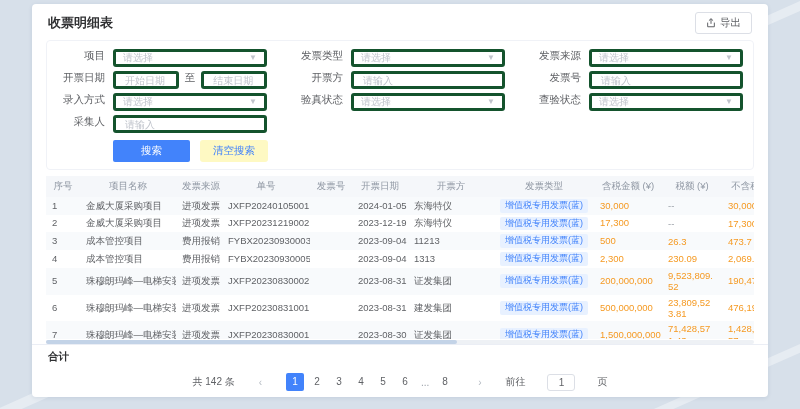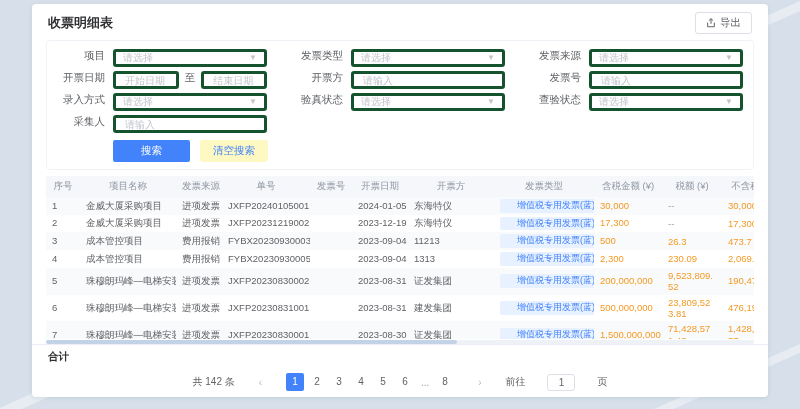--- a/index.html
+++ b/index.html
@@ -42,21 +42,21 @@
 
   .table-wrap { margin:0 14px; overflow:hidden; flex:1 1 auto; }
   table { border-collapse:collapse; table-layout:fixed; width:756px; font-size:9.5px; }
   thead th { background:#f5f7fa; color:#8f97a3; font-weight:normal; text-align:center;
     padding:4px 6px; white-space:nowrap; overflow:hidden; }
   tbody td { padding:2px 6px; color:#606266; white-space:nowrap; overflow:hidden; line-height:1.3; }
   tbody tr:nth-child(odd) { background:#f8fafc; }
   td.amt { color:#f59a23; }
   td.dash { color:#9aa0a8; }
   td.wrap { white-space:normal; word-break:break-all; line-height:1.2; }
-  .badge { display:inline-block; background:#e8f1ff; color:#4283fb; border-radius:2px; padding:1px 17px; font-size:9px; white-space:nowrap; }
+  .badge { display:inline-block; background:#e8f1ff; color:#4283fb; border-radius:2px; padding:1px 5px; font-size:9px; white-space:nowrap; }
 
   .hscroll { height:4px; margin:1px 14px 0; background:#eef1f5; border-radius:2px; position:relative; flex:0 0 auto; }
   .hscroll-thumb { position:absolute; left:0; top:0; height:4px; width:58%; background:#c3d3e7; border-radius:2px; cursor:pointer; }
 
   .summary-row { display:flex; align-items:center; padding:5px 16px; border-top:1px solid #ebeef5;
     font-size:10.5px; color:#303133; font-weight:bold; flex:0 0 auto; }
   .summary-totals { margin-left:auto; display:flex; gap:26px; padding-right:26px; }
   .summary-totals span { white-space:nowrap; }
 
   .pagination { display:flex; align-items:center; justify-content:center; gap:22px; padding:4px 0 6px;

